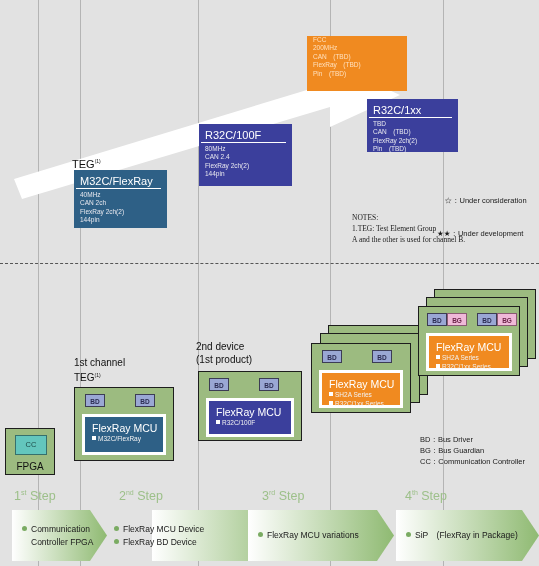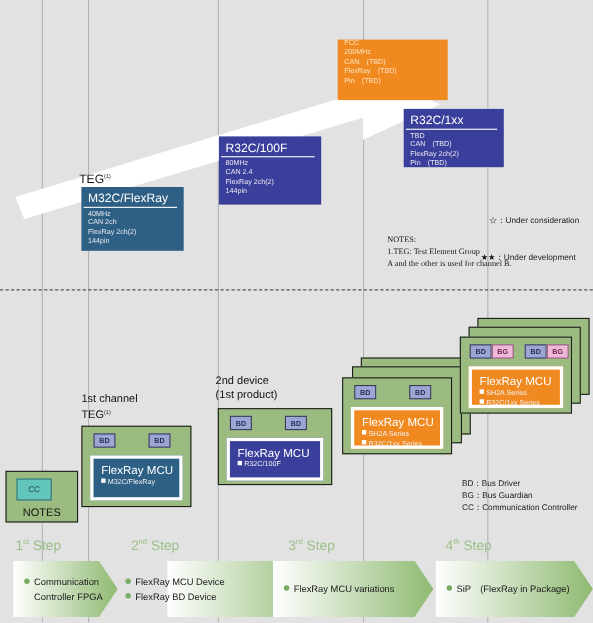--- a/index.html
+++ b/index.html
@@ -52,21 +52,21 @@
 
   .mcu{position:absolute;border:3px solid #fff;box-sizing:border-box;}
   .mcu .mtitle{font-size:10.5px;color:#fff;padding:5px 0 1px 7px;white-space:nowrap;}
   .mcu .mitem{font-size:6.5px;color:#f2f2f2;padding-left:7px;line-height:8.5px;white-space:nowrap;}
   .mcu .sq{display:inline-block;width:4px;height:4px;background:#fff;margin-right:2px;vertical-align:1px;}
   .mcu.steel{background:#2e6086;}
   .mcu.indigo{background:#3b3f9c;}
   .mcu.orange{background:#f08a20;}
 
   
-  #fpga{position:absolute;background:#9cbb80;border:1.5px solid #1d1d1d;padding-left:16px;}
+  #fpga{position:absolute;background:#9cbb80;border:1.5px solid #1d1d1d;}
   #fpga .cc{position:absolute;background:#63c6bd;border:1.5px solid #36706c;
             font-size:7.5px;color:#1d4b48;text-align:center;}
   #fpga .fl{position:absolute;bottom:2px;left:0;width:100%;text-align:center;
             font-size:10px;color:#111;}
 
   
   .steplabel{position:absolute;font-size:12.5px;color:#9dc08a;white-space:nowrap;}
   .steplabel .sup{font-size:7px;vertical-align:super;}
   .arrowstep{position:absolute;height:55px;}
   .arrowstep .txt{
@@ -133,21 +133,21 @@
   <div class="legend" style="left:437px;top:195px;">　☆：Under consideration</div>
 
   <div class="notes" style="left:352px;top:212px;font-family:Liberation Serif, serif;">
     <div>NOTES:</div>
     <div>1.TEG: Test Element Group</div>
     <div>A and the other is used for channel B.</div>
   </div>
 
   <div id="fpga" style="left:5px;top:428px;width:48px;height:45px;">
     <div class="cc" style="left:9px;top:6px;width:30px;height:18px;line-height:18px;">CC</div>
-    <div class="fl">NOTES</div>
+    <div class="fl">FPGA</div>
   </div>
 
   <div class="devlabel" style="left:74px;top:356px;">
     <div><span>1st channel</span></div>
     <div><span>TEG</span><span class="sup">(1)</span></div>
   </div>
   <div class="pkg" style="left:74px;top:387px;width:98px;height:72px;">
     <div class="bd" style="left:10px;top:6px;">BD</div>
     <div class="bd" style="left:60px;top:6px;">BD</div>
     <div class="mcu steel" style="left:7px;top:26px;width:84px;height:41px;">

